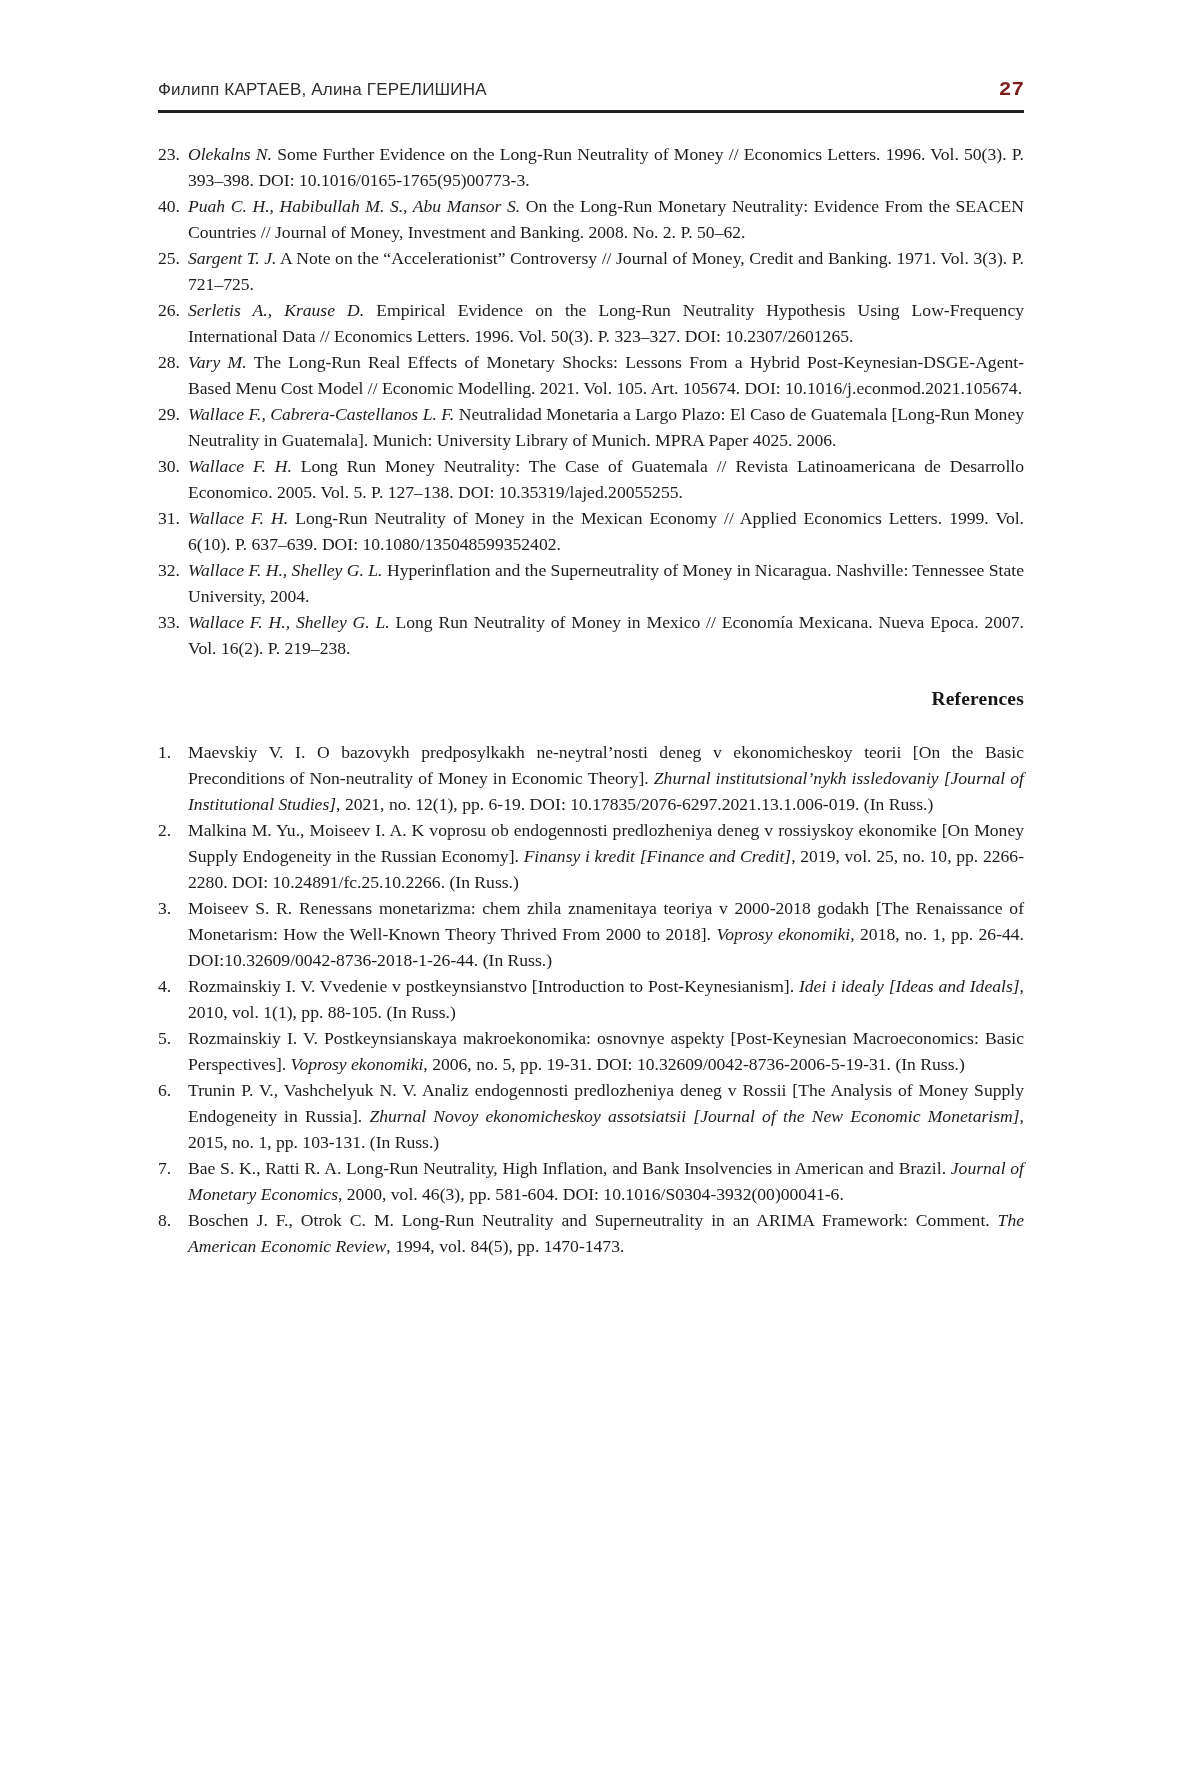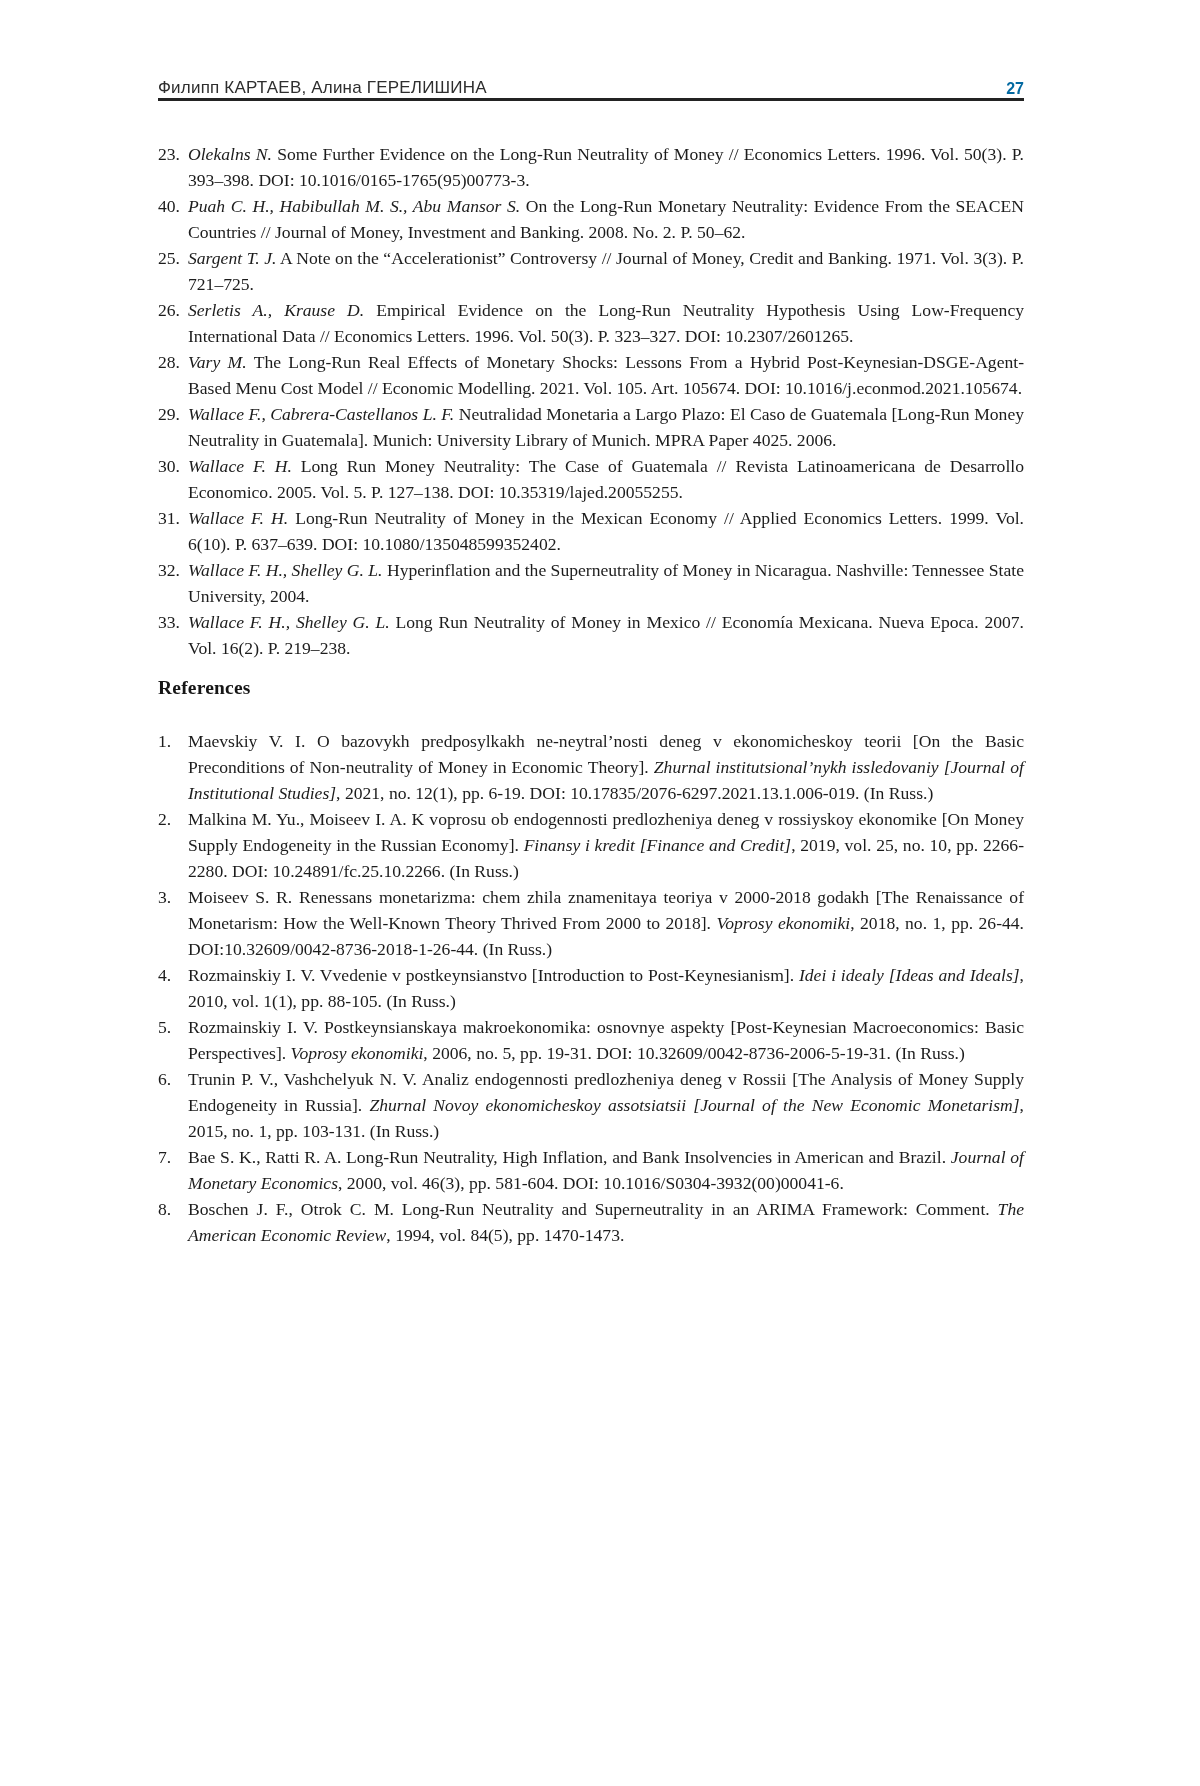--- a/index.html
+++ b/index.html
@@ -12,34 +12,35 @@
     color: #1c1c1c;
     overflow: hidden;
   }
   .header {
     position: absolute;
     top: 78px;
     left: 158px;
     right: 176px;
     display: flex;
     justify-content: space-between;
-    align-items: flex-end;
+    align-items: center;
     border-bottom: 3px solid #232323;
+    padding-bottom: 9px;
   }
   .header .authors {
     font-family: "Liberation Sans", sans-serif;
     font-size: 17px;
     color: #2e2e2e;
     letter-spacing: 0.2px;
   }
   .header .pagenum {
-    font-family: Liberation Sans, sans-serif;
-    font-size: 16px;
+    font-family: Liberation Mono, monospace;
+    font-size: 21px;
     font-weight: 700;
-    color: #0369a1;
+    color: #7f1d1d;
   }
   .content {
     position: absolute;
     top: 141px;
     left: 158px;
     width: 866px;
   }
   .ref-item {
     position: relative;
     padding-left: 30px;
@@ -49,24 +50,24 @@
   }
   .ref-num {
     position: absolute;
     left: 0;
     top: 0;
   }
   .ref-text em {
     font-style: italic;
   }
   .references-heading {
-    text-align: left;
+    text-align: right;
     font-size: 19.5px;
     font-weight: 700;
-    margin: 16px 0 29px 0;
+    margin: 27px 0 29px 0;
     letter-spacing: 0.2px;
     color: #161616;
   }
 </style>
 </head>
 <body>
 
 <div class="page">
 
   <div class="header">

